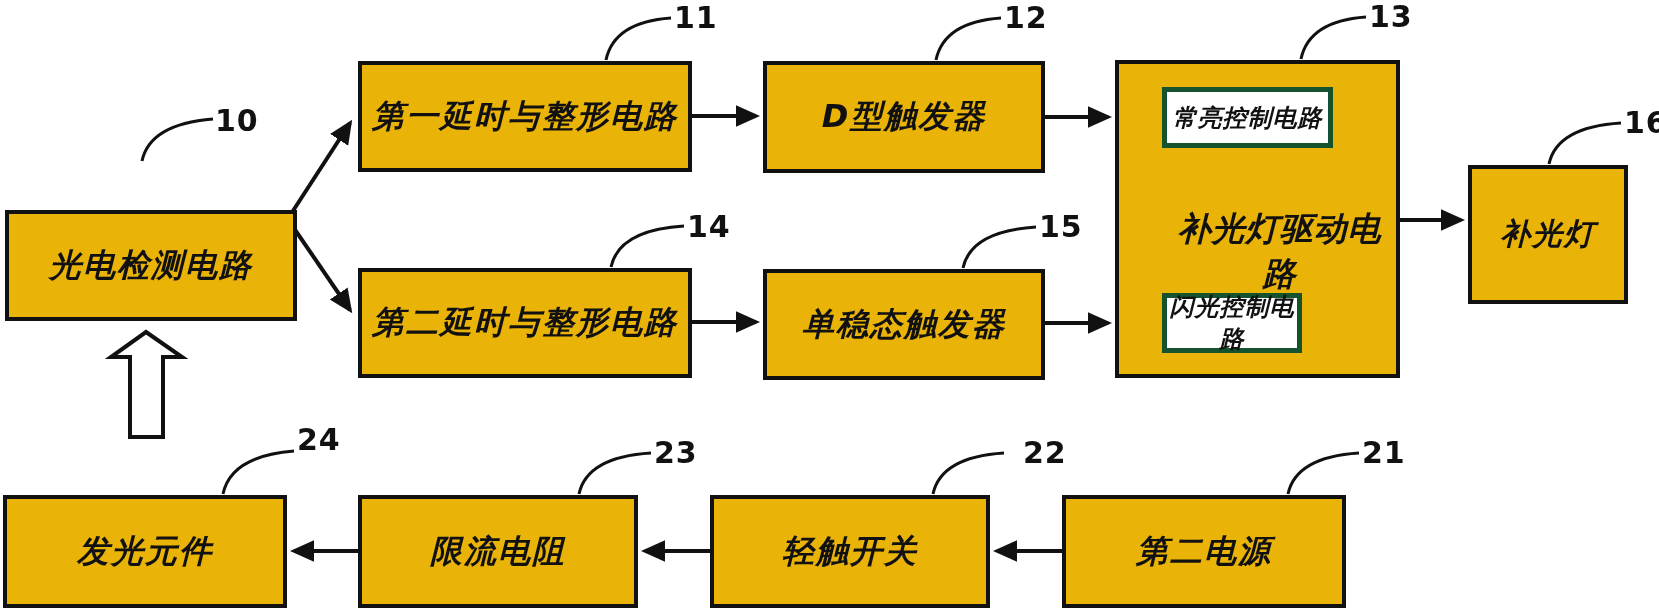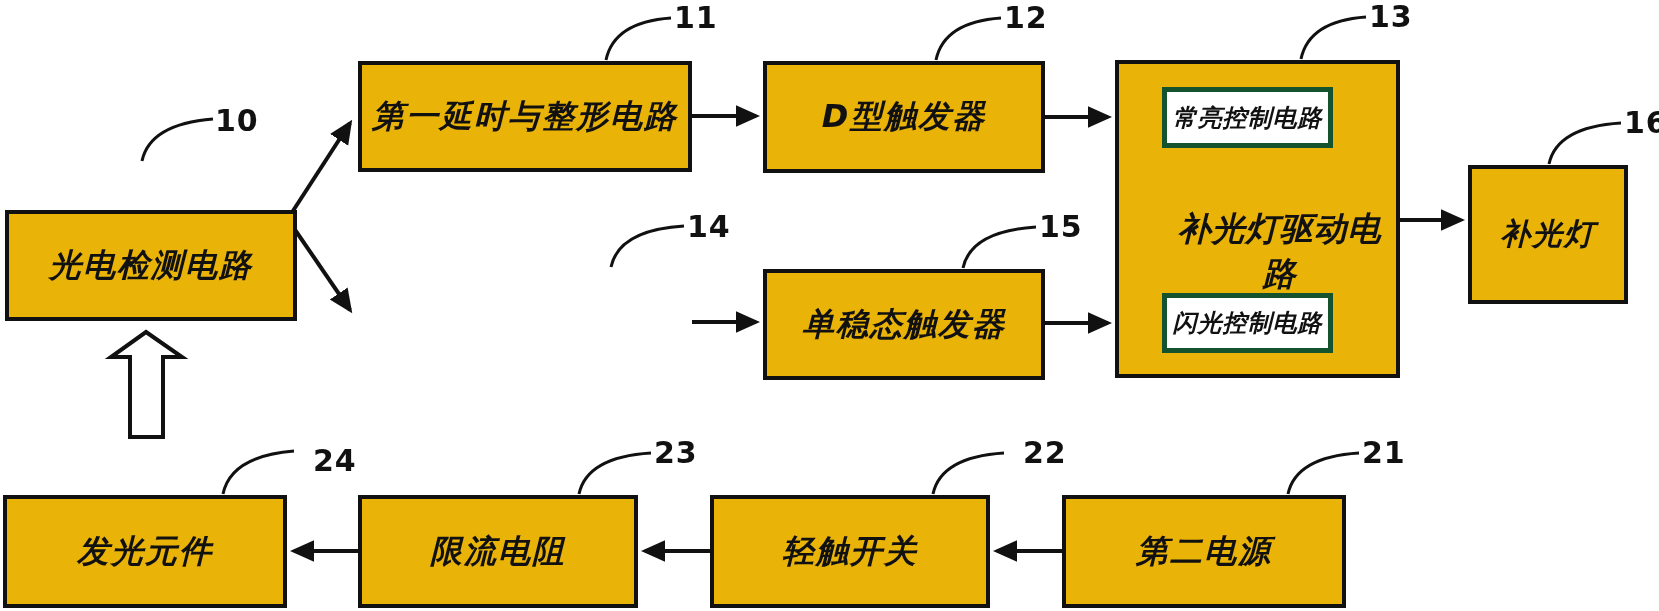--- a/index.html
+++ b/index.html
@@ -101,31 +101,34 @@
   </div>
 
   <div class="box" style="left:358px;top:61px;width:334px;height:111px;">
     <span>第一延时与整形电路</span>
   </div>
 
   <div class="box" style="left:763px;top:61px;width:282px;height:112px;text-align:right;">
     <span>D型触发器</span>
   </div>
 
+  <div class="box" style="left:358px;top:268px;width:334px;height:110px;">
+    <span>第二延时与整形电路</span>
+  </div>
 
   <div class="box" style="left:763px;top:269px;width:282px;height:111px;">
     <span>单稳态触发器</span>
   </div>
 
   <div class="box" style="left:1115px;top:60px;width:285px;height:318px;display:block;">
     <div class="inner-box" style="left:43px;top:23px;width:171px;height:61px;">
       <span>常亮控制电路</span>
     </div>
     <div class="driver-label">补光灯驱动电路</div>
-    <div class="inner-box" style="left:43px;top:229px;width:171px;height:60px;">
+    <div class="inner-box" style="left:43px;top:229px;width:140px;height:60px;">
       <span>闪光控制电路</span>
     </div>
   </div>
 
   <div class="box" style="left:1468px;top:165px;width:160px;height:139px;font-size:30px;">
     <span>补光灯</span>
   </div>
 
   <div class="box" style="left:1062px;top:495px;width:284px;height:113px;">
     <span>第二电源</span>
@@ -146,15 +149,15 @@
   <div class="ref" style="left:215px;top:106px;">10</div>
   <div class="ref" style="left:674px;top:3px;">11</div>
   <div class="ref" style="left:1004px;top:3px;">12</div>
   <div class="ref" style="left:1369px;top:2px;">13</div>
   <div class="ref" style="left:687px;top:212px;">14</div>
   <div class="ref" style="left:1039px;top:212px;">15</div>
   <div class="ref" style="left:1624px;top:108px;">16</div>
   <div class="ref" style="left:1362px;top:438px;">21</div>
   <div class="ref" style="left:1007px;top:438px;margin-left:16px;">22</div>
   <div class="ref" style="left:654px;top:438px;">23</div>
-  <div class="ref" style="left:297px;top:446px;margin-left:16px;">24</div>
+  <div class="ref" style="left:297px;top:425px;">24</div>
 
 </div>
 
 </body></html>

